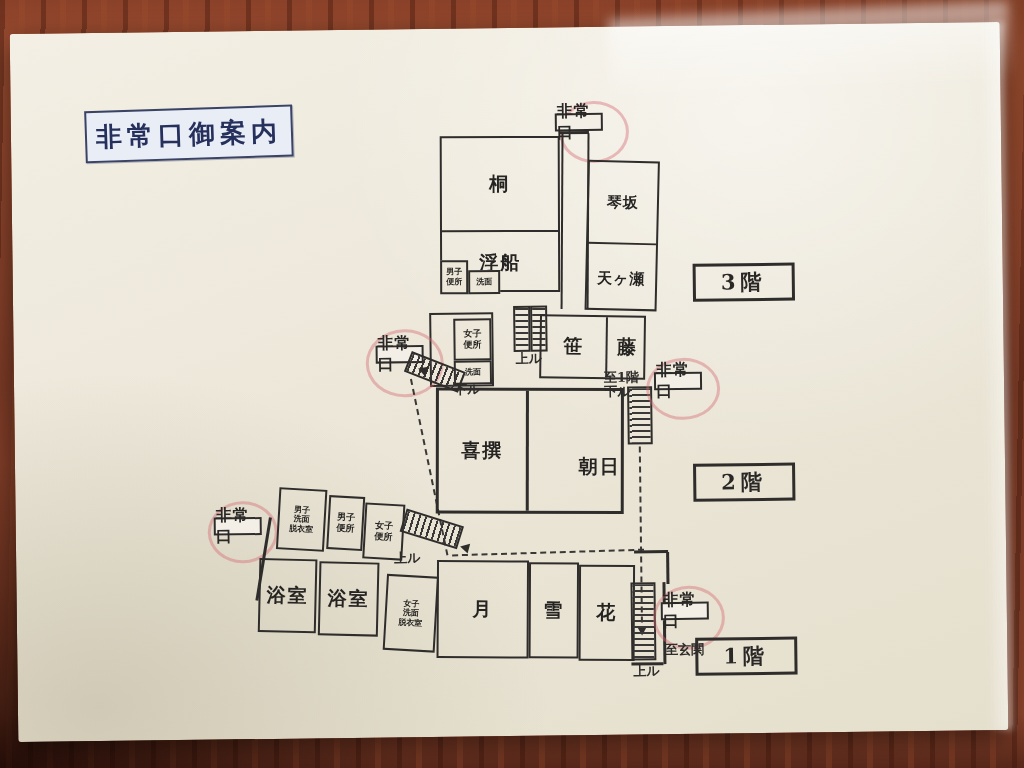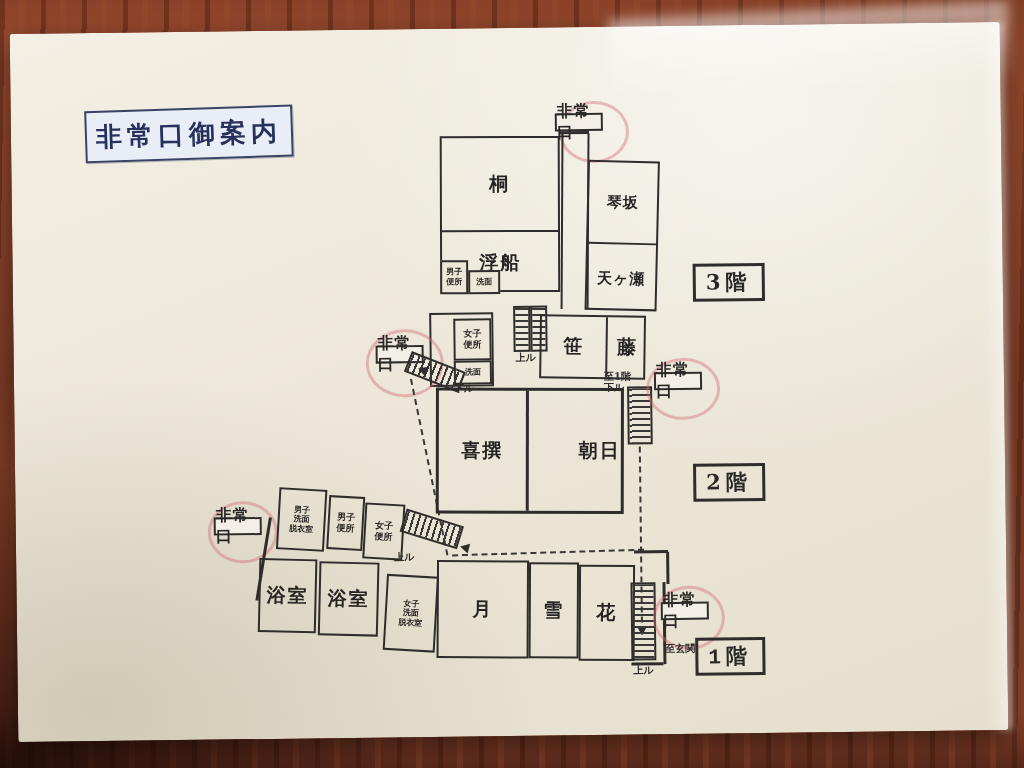--- a/index.html
+++ b/index.html
@@ -28,24 +28,24 @@
   .title-box{position:absolute;left:74px;top:76px;width:204px;height:48px;
     background:#e9edf6;border:2px solid #3a4364;display:flex;align-items:center;justify-content:center;
     transform:rotate(-1.2deg);box-shadow:1px 1px 0 rgba(40,50,90,0.3);}
   .title-box span{font-size:26px;font-weight:bold;color:#25305c;letter-spacing:5px;}
   .room{position:absolute;border:2px solid #2f2d2b;display:flex;align-items:center;justify-content:center;text-align:center;color:#262422;box-sizing:border-box;}
   .rlabel{white-space:pre-line;font-weight:bold;}
   .big{font-size:19px;letter-spacing:2px;}
   .med{font-size:15px;letter-spacing:1px;}
   .small{font-size:9px;line-height:1.2;letter-spacing:0;}
   .xsmall{font-size:8px;line-height:1.2;}
-  .tiny{position:absolute;font-size:10px;line-height:1.1;font-weight:bold;color:#2f2d2b;white-space:pre-line;}
+  .tiny{position:absolute;font-size:13px;line-height:1.1;font-weight:bold;color:#2f2d2b;white-space:pre-line;}
   .exit{position:absolute;border:2px solid #2f2d2b;background:#f3efe6;display:flex;align-items:center;justify-content:center;box-sizing:border-box;}
   .exit span{font-size:16px;font-weight:bold;letter-spacing:1px;color:#2a2826;}
-  .badge{position:absolute;border:3px solid #2f2d2b;padding:2px 10px;background:transparent;}
+  .badge{position:absolute;border:3px solid #2f2d2b;padding:2px 25px;background:transparent;}
   .badge span{font-size:21px;font-weight:bold;letter-spacing:5px;color:#2a2826;}
   .redring{position:absolute;border:3px solid rgba(211,106,115,0.42);border-radius:50%;}
   .stairs{position:absolute;border:2px solid #2f2d2b;box-sizing:border-box;
     background:repeating-linear-gradient(180deg,#3a3836 0 2px, rgba(0,0,0,0) 2px 6px);}
   .stairs.h{background:repeating-linear-gradient(90deg,#3a3836 0 2px, rgba(0,0,0,0) 2px 6px);}
   .dashv{position:absolute;border-left:2px dashed #3a3836;}
   .dashh{position:absolute;border-top:2px dashed #3a3836;}
   .wline{position:absolute;background:#2f2d2b;}
   .arr-l{position:absolute;width:0;height:0;border-top:5px solid transparent;border-bottom:5px solid transparent;border-right:9px solid #2f2d2b;}
   .arr-d{position:absolute;width:0;height:0;border-left:5px solid transparent;border-right:5px solid transparent;border-top:9px solid #2f2d2b;}
@@ -129,21 +129,21 @@
     </div>
     <div class="stairs h" style="left:392px;top:332px;width:58px;height:22px;transform:rotate(22deg);"></div>
     <div class="arr-l" style="left:404px;top:336px;transform:rotate(20deg);"></div>
     <div class="tiny" style="left:440px;top:354px;">下ル</div>
     <div class="dashv" style="left:396px;top:350px;height:180px;transform:rotate(-11deg);transform-origin:top left;"></div>
 
     <div class="room" style="left:421px;top:360px;width:188px;height:126px;border-width:3px;transform:rotate(0.8deg);">
       <div class="sub" style="left:0;top:0;width:90px;height:100%;border-right:3px solid #2f2d2b;">
         <span class="rlabel big">喜撰</span>
       </div>
-      <div class="sub" style="left:90px;top:0;width:98px;height:100%;padding-left:44px;">
+      <div class="sub" style="left:90px;top:16px;width:98px;height:100%;padding-left:44px;">
         <span class="rlabel big">朝日</span>
       </div>
     </div>
 
     <div class="tiny" style="left:590px;top:344px;">至1階
 下ル</div>
     <div class="stairs" style="left:613px;top:360px;width:25px;height:58px;"></div>
     <div class="redring" style="left:632px;top:332px;width:68px;height:56px;"></div>
     <div class="exit" style="left:640px;top:346px;width:48px;height:18px;">
       <span>非常口</span>
@@ -207,17 +207,17 @@
     <div class="wline" style="left:646px;top:556px;width:3px;height:82px;"></div>
     <div class="wline" style="left:614px;top:636px;width:32px;height:3px;"></div>
     <div class="tiny" style="left:616px;top:638px;">上ル</div>
 
     <div class="redring" style="left:636px;top:560px;width:66px;height:58px;"></div>
     <div class="exit" style="left:644px;top:576px;width:48px;height:18px;">
       <span>非常口</span>
     </div>
     <div class="tiny" style="left:648px;top:596px;margin-top:21px;">至玄関</div>
 
-    <div class="badge" style="left:678px;top:612px;font-family:Liberation Mono, monospace;">
+    <div class="badge" style="left:678px;top:612px;">
       <span>1階</span>
     </div>
   </div>
 </div>
 
 </body></html>

